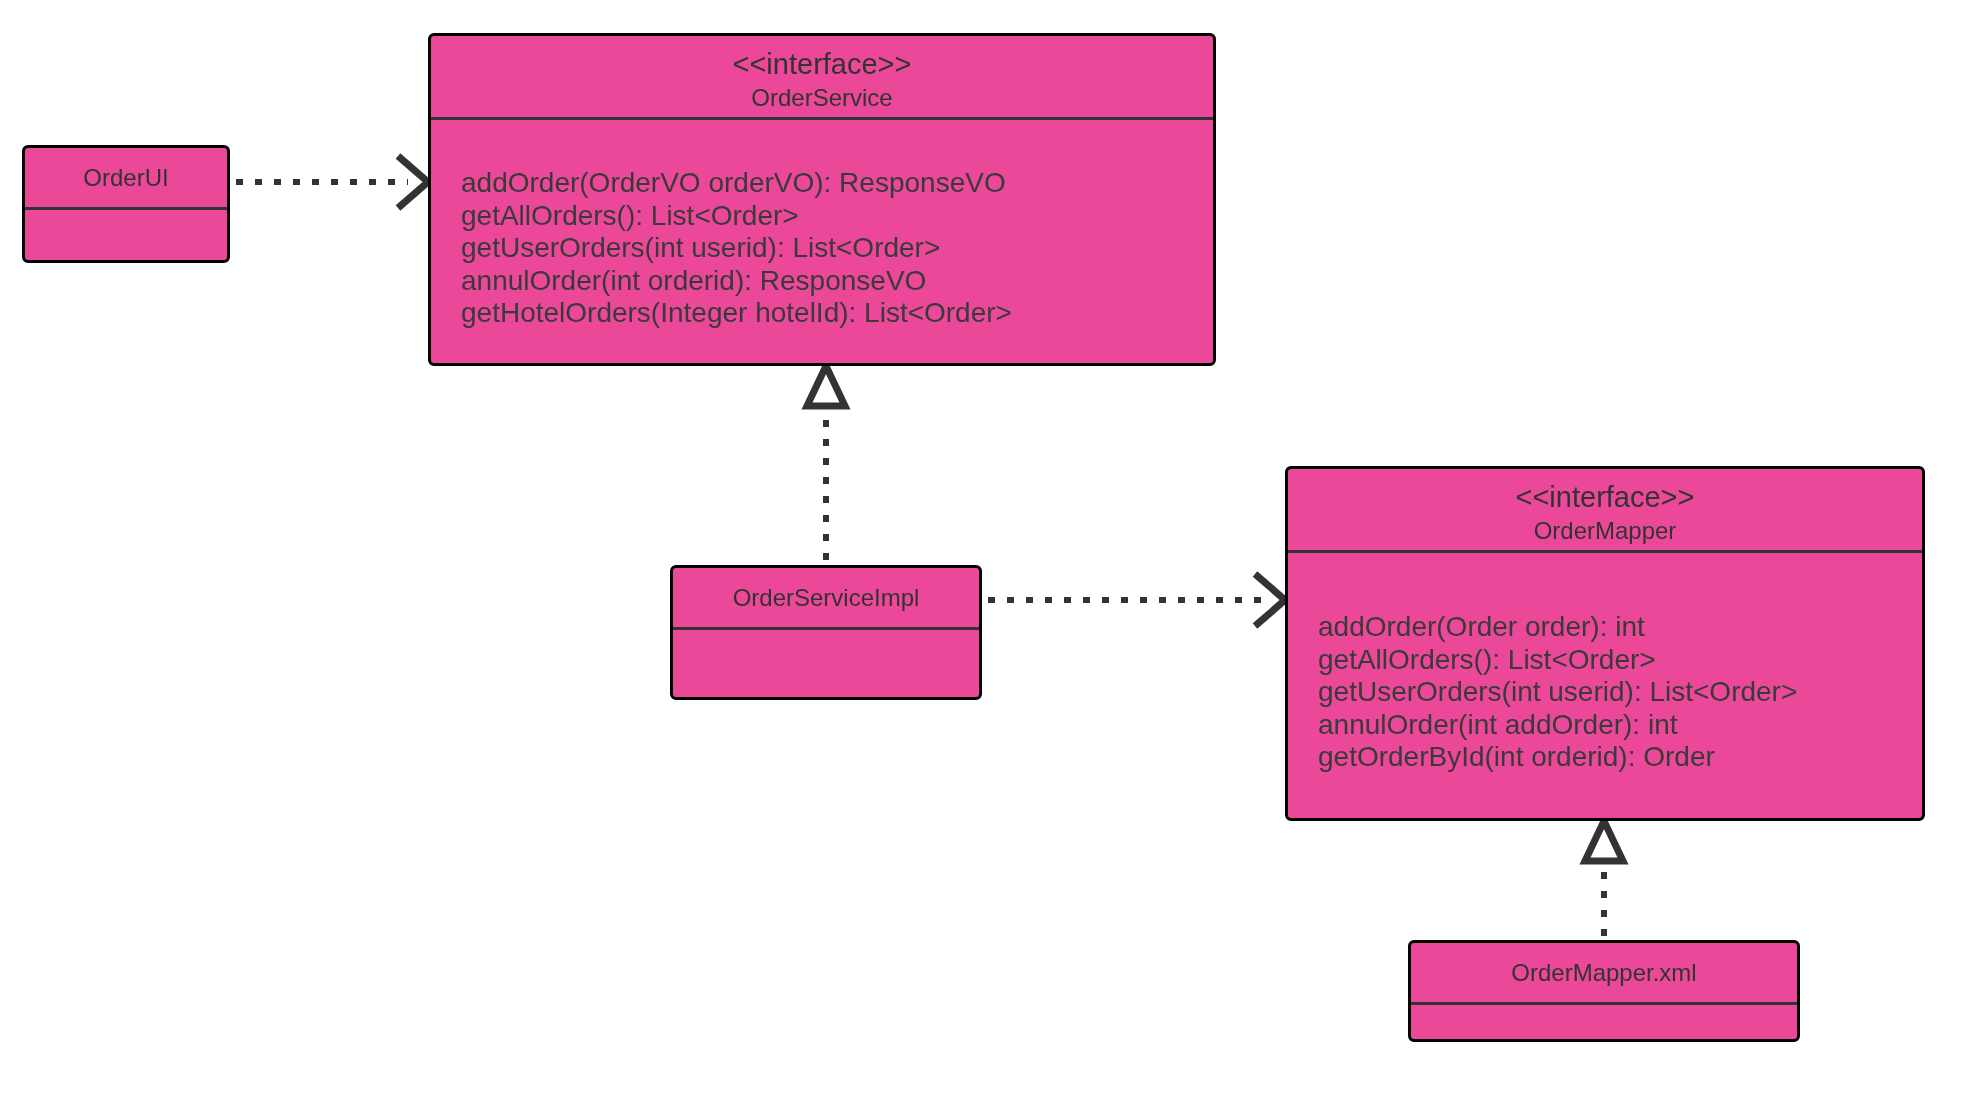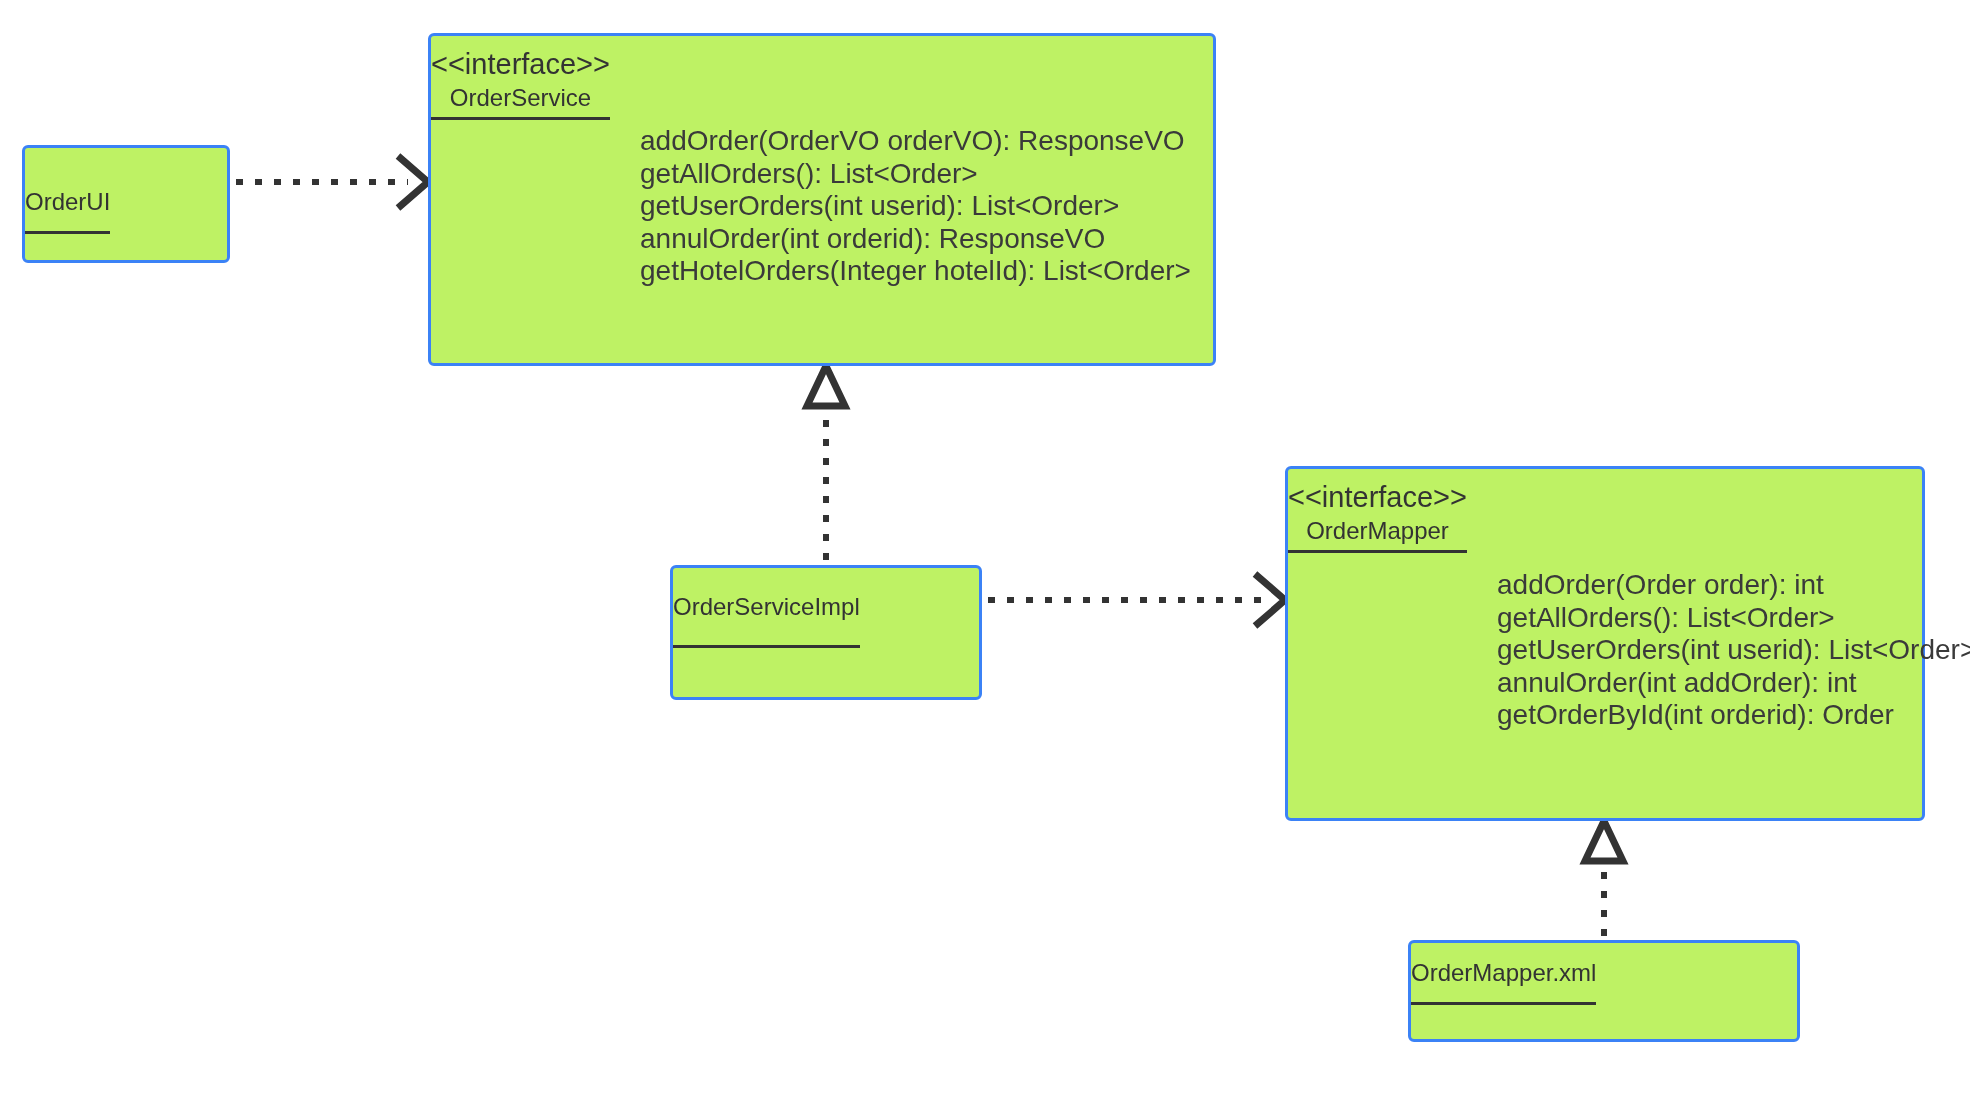--- a/index.html
+++ b/index.html
@@ -20,26 +20,26 @@
   #edges {
     position: absolute;
     left: 0;
     top: 0;
     width: 1970px;
     height: 1102px;
     pointer-events: none;
   }
   .uml-box {
     position: absolute;
-    background: #bef264;
-    border: 3px solid #3b82f6;
+    background: #ec4899;
+    border: 3px solid #000000;
     border-radius: 6px;
     box-sizing: border-box;
     display: flex;
-    flex-direction: row;
+    flex-direction: column;
     z-index: 2;
   }
   .compartment-header {
     box-sizing: border-box;
     display: flex;
     flex-direction: column;
     align-items: center;
     justify-content: center;
     border-bottom: 3px solid #333333;
     color: #333333;
@@ -72,28 +72,28 @@
   .method-item {
     font-size: 28px;
     color: #3a3a3a;
     line-height: 1.165;
     white-space: nowrap;
     padding-left: 30px;
   }
 
   
   #box-orderui        { left: 22px;   top: 145px; width: 208px; height: 118px; }
-  #box-orderui .compartment-header { height: 62px; margin-top: 24px; }
+  #box-orderui .compartment-header { height: 62px; }
 
   #box-orderservice   { left: 428px;  top: 33px;  width: 788px; height: 333px; }
   #box-orderservice .compartment-header { height: 84px; padding-top: 6px; }
   #box-orderservice .compartment-body   { padding-top: 14px; }
 
   #box-orderserviceimpl { left: 670px; top: 565px; width: 312px; height: 135px; }
-  #box-orderserviceimpl .compartment-header { height: 80px; }
+  #box-orderserviceimpl .compartment-header { height: 62px; }
 
   #box-ordermapper    { left: 1285px; top: 466px; width: 640px; height: 355px; }
   #box-ordermapper .compartment-header { height: 84px; padding-top: 6px; }
   #box-ordermapper .compartment-body   { padding-top: 14px; }
 
   #box-ordermapperxml { left: 1408px; top: 940px; width: 392px; height: 102px; }
   #box-ordermapperxml .compartment-header { height: 62px; }
 </style>
 </head>
 <body>

